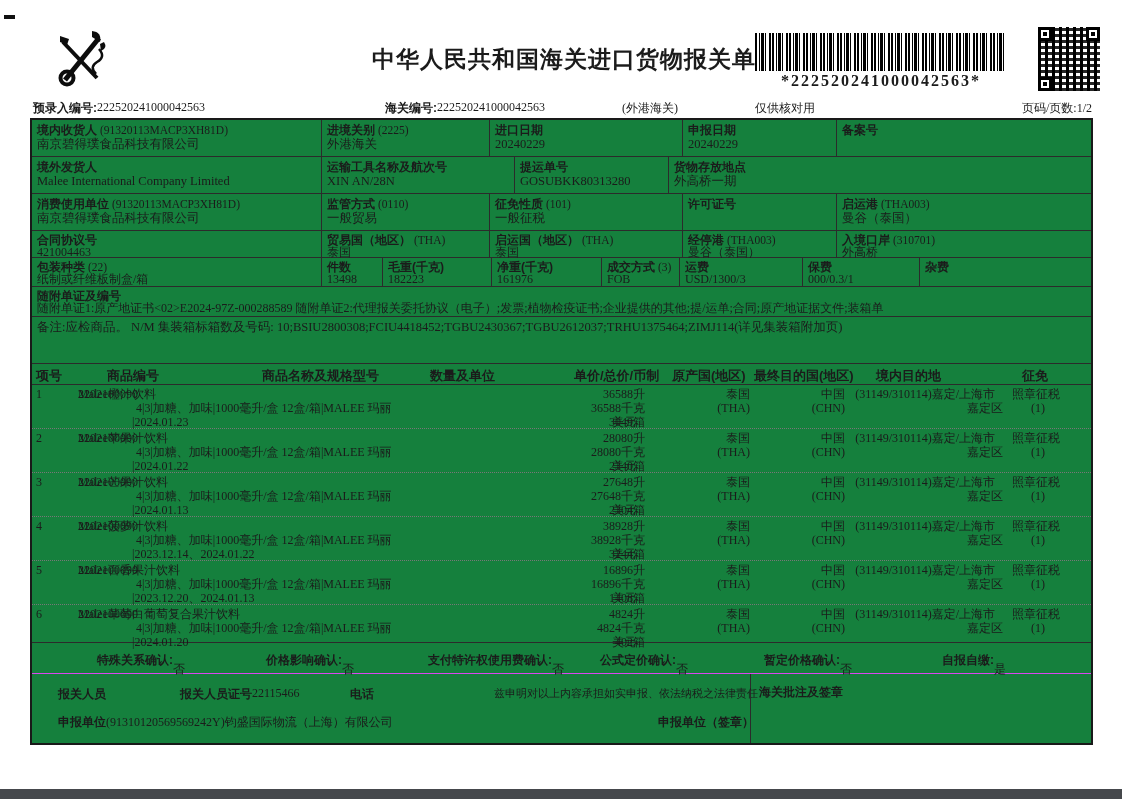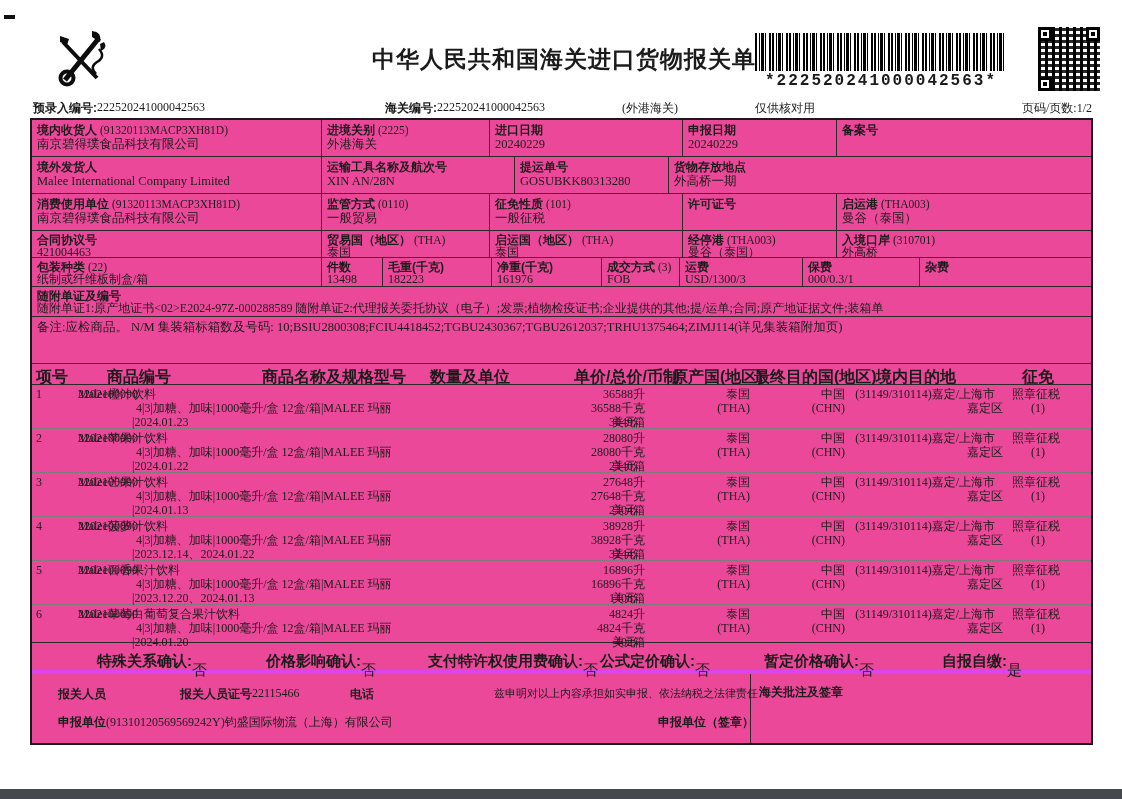--- a/index.html
+++ b/index.html
@@ -9,63 +9,63 @@
   b,strong{font-family:"Liberation Sans",sans-serif;font-weight:700;}
 
   
   .scan-mark{position:absolute;left:4px;top:15px;width:11px;height:4px;background:#111;}
   .doc-title{position:absolute;left:372px;top:44px;font-size:23px;font-weight:700;
              font-family:"Liberation Sans",sans-serif;letter-spacing:1px;white-space:nowrap;}
   .barcode{position:absolute;left:755px;top:33px;width:252px;height:38px;
     background:repeating-linear-gradient(90deg,#000 0 2px,#fff 2px 4px,#000 4px 5px,#fff 5px 6px,
       #000 6px 9px,#fff 9px 10px,#000 10px 11px,#fff 11px 14px,#000 14px 16px,#fff 16px 17px);}
   .barcode-text{position:absolute;left:753px;top:72px;width:256px;text-align:center;
-    font-family:Liberation Mono, monospace;font-size:16px;font-weight:700;letter-spacing:2px;}
+    font-family:Liberation Serif, serif;font-size:16px;font-weight:700;letter-spacing:2px;}
   .qr{position:absolute;left:1038px;top:27px;width:62px;height:64px;
       background-image:repeating-linear-gradient(0deg,rgba(0,0,0,.85) 0 3px,transparent 3px 6px),
                        repeating-linear-gradient(90deg,#000 0 3px,#fff 3px 7px);}
   .qr .f{position:absolute;width:14px;height:14px;border:3px solid #000;background:#fff;box-sizing:border-box;}
   .qr .f::after{content:"";position:absolute;left:2px;top:2px;width:4px;height:4px;background:#000;}
   .qr .tl{left:0;top:0}.qr .tr{right:0;top:0}.qr .bl{left:0;bottom:0}
   .meta{position:absolute;top:100px;left:0;width:1122px;height:14px;font-size:12px;}
   .meta span{position:absolute;white-space:nowrap;}
 
   
   .box{position:absolute;left:30px;top:118px;width:1063px;height:627px;border:2px solid #191919;
-       box-sizing:border-box;display:flex;flex-direction:column;background:#ec4899;}
+       box-sizing:border-box;display:flex;flex-direction:column;background:#15803d;}
   .irow{display:flex;border-bottom:1px solid #2b2b2b;box-sizing:border-box;}
   .h37{height:37px}.h27{height:27px}.h29{height:29px}.h30{height:30px}.h47{height:47px}
   .cell{box-sizing:border-box;border-right:1px solid #2b2b2b;padding:3px 5px 0;overflow:visible;}
   .cell:last-child{border-right:none;}
   .lab{font-size:12px;line-height:14px;white-space:nowrap;}
   .code{font-size:11.5px;}
   .val{font-size:12.5px;line-height:15px;white-space:nowrap;}
   .tight .lab{line-height:12px;}
   .tight .val{line-height:13px;font-size:12px;}
   .w0{width:290px}.w1{width:168px}.w2{width:193px}.w3{width:154px}.w4{flex:1}
   .p0{width:290px}.p1{width:61px}.p2{width:109px}.p3{width:110px}.p4{width:78px}
   .p5{width:123px}.p6{width:117px}.p7{flex:1}
 
   
-  .gheader{position:relative;height:20px;border-bottom:1px solid #2b2b2b;font-size:16px;
+  .gheader{position:relative;height:20px;border-bottom:1px solid #2b2b2b;font-size:13px;
            font-family:"Liberation Sans",sans-serif;font-weight:700;}
   .gheader span{position:absolute;top:3px;white-space:nowrap;}
   .gh0{left:4px}.gh1{left:75px}.gh2{left:230px}.gh3{left:398px}.gh4{left:542px}
   .gh5{left:640px}.gh6{left:722px}.gh7{left:844px}.gh8{left:990px}
   .grow{position:relative;height:44px;border-bottom:1px dotted #777;box-sizing:border-box;padding-top:2px;}
   .grow.last{height:38px;border-bottom:1px solid #2b2b2b;}
   .gl{position:relative;height:14.2px;font-size:12px;}
   .gl span{position:absolute;top:0;line-height:14px;white-space:nowrap;}
   .gno{left:4px}.gtitle{left:46px}.gspec{left:104px}.gdate{left:100px}
   .gqty{right:446px}.gcur{left:580px}
   .gor{right:341px}.gde{right:246px}.gdo1{right:96px}.gdo2{right:88px}
   .glv1{right:31px}.glv2{right:46px}
 
   
-  .confirm{position:relative;height:31px;border-bottom:4px solid #d946ef;font-size:15px;box-sizing:border-box;}
+  .confirm{position:relative;height:31px;border-bottom:1px solid #d946ef;font-size:12px;box-sizing:border-box;}
   .confirm span{position:absolute;top:9px;white-space:nowrap;}
   .c0{left:65px}.c1{left:234px}.c2{left:396px}.c3{left:568px}.c4{left:732px}.c5{left:910px}
 
   
   .dfooter{position:relative;flex:1;font-size:12px;}
   .fdiv{position:absolute;left:718px;top:0;bottom:0;width:1px;background:#2b2b2b;}
   .dfooter span{position:absolute;white-space:nowrap;}
   .f-agent{left:26px;top:12px}.f-cert{left:148px;top:12px}.f-tel{left:318px;top:12px}
   .f-decl{left:462px;top:12px;font-size:11px;font-family:"Liberation Sans",sans-serif;font-weight:400;}
   .f-unit{left:26px;top:40px}.f-sign{left:626px;top:40px}.f-customs{left:727px;top:10px}

